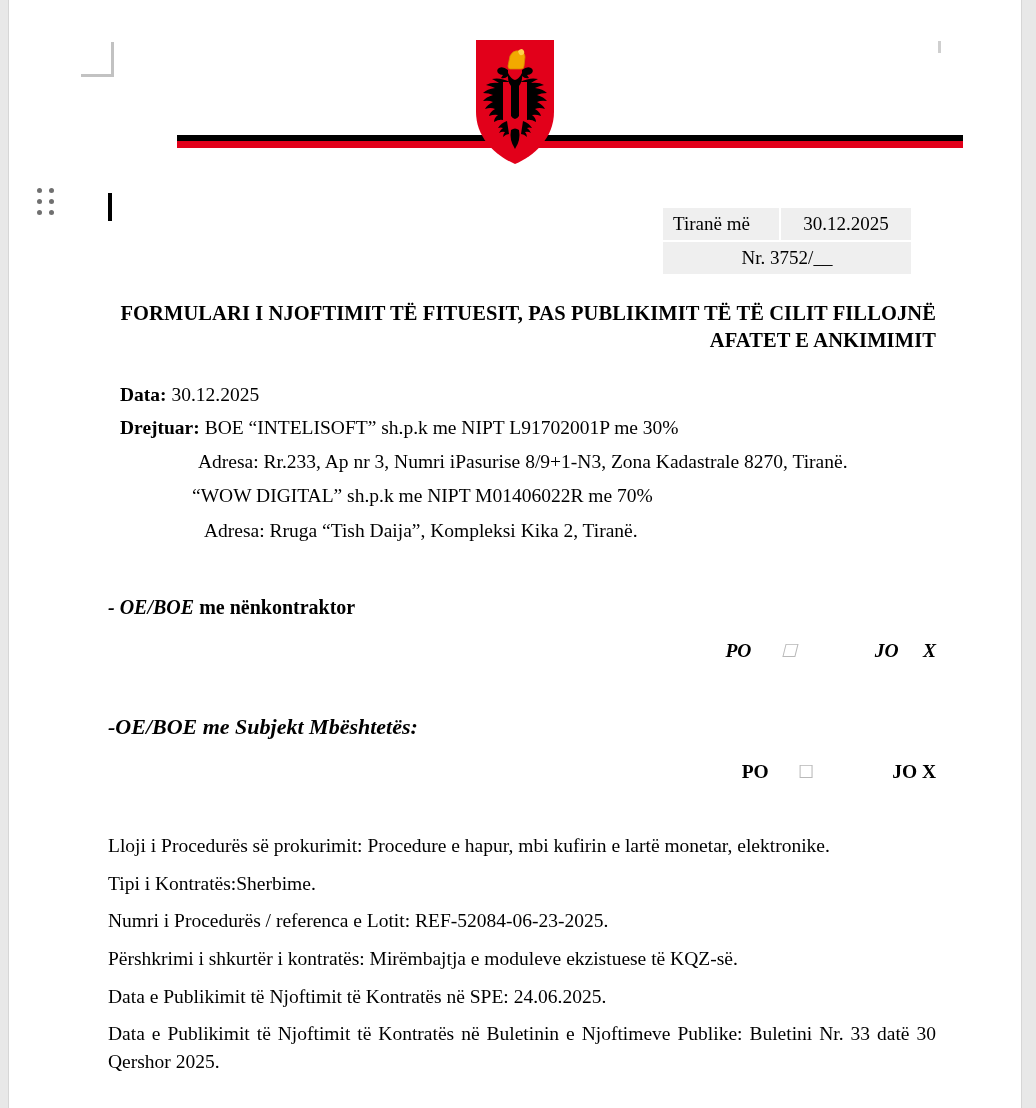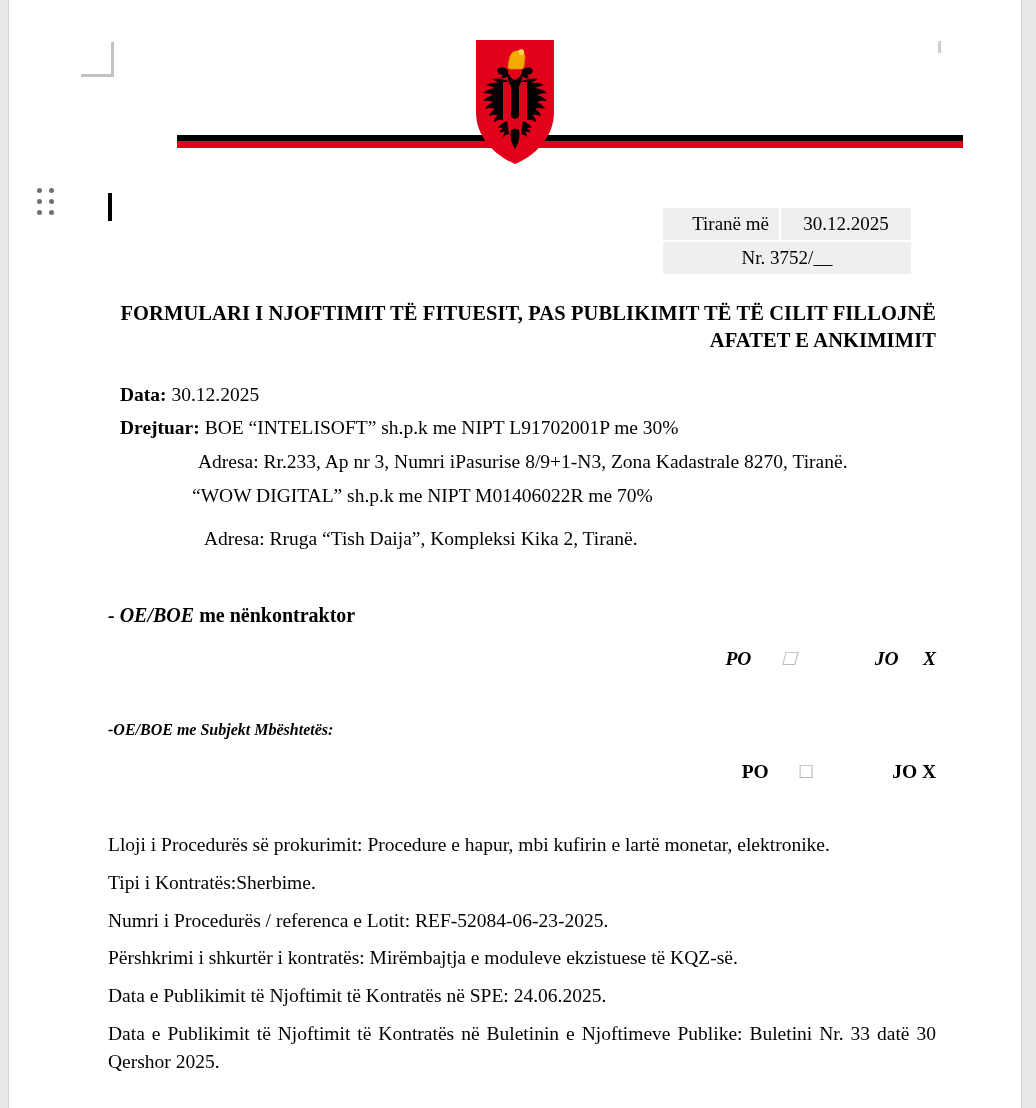--- a/index.html
+++ b/index.html
@@ -124,21 +124,21 @@
     border-spacing: 2px;
     font-size: 19px;
   }
   #header-table td {
     background: #efefef;
     padding: 5px 10px;
     height: 22px;
     color: #000;
     font-family: "Liberation Serif", serif;
   }
-  .cell-label { text-align: right; width: 96px; }
+  .cell-label { text-align: left; width: 96px; }
   .cell-value { text-align: center; }
   .cell-wide  { text-align: center; }
 
   
   #content {
     position: absolute;
     left: 99px;
     top: 300px;
     width: 828px;
     font-size: 19.5px;
@@ -149,35 +149,35 @@
     font-size: 20.5px;
     font-weight: bold;
     text-align: right;
     margin: 0 0 26px 0;
     line-height: 1.33;
     letter-spacing: 0.1px;
   }
   .line { margin: 0 0 6px 12px; }
   .line-indent-1 { margin: 0 0 6px 0; padding-left: 90px; }
   .line-indent-2 { margin: 0 0 6px 0; padding-left: 84px; }
-  .line-indent-3 { margin: 16px 0 6px 0; padding-left: 96px; }
+  .line-indent-3 { margin: 8px 0 6px 0; padding-left: 96px; }
   .bld { font-weight: bold; }
 
   .section-head-1 {
     margin: 48px 0 0 0;
     font-weight: bold;
     font-style: italic;
     font-size: 20px;
   }
   .section-head-1 .tail { font-style: normal; }
   .section-head-2 {
     margin: 46px 0 0 0;
     font-weight: bold;
     font-style: italic;
-    font-size: 16px;
+    font-size: 22px;
   }
   .choice-row {
     margin: 16px 0 0 0;
     padding-left: 180px;
     font-weight: bold;
     white-space: pre;
     text-align: right;
   }
   .choice-row.italic { font-style: italic; }
   .box-glyph {

